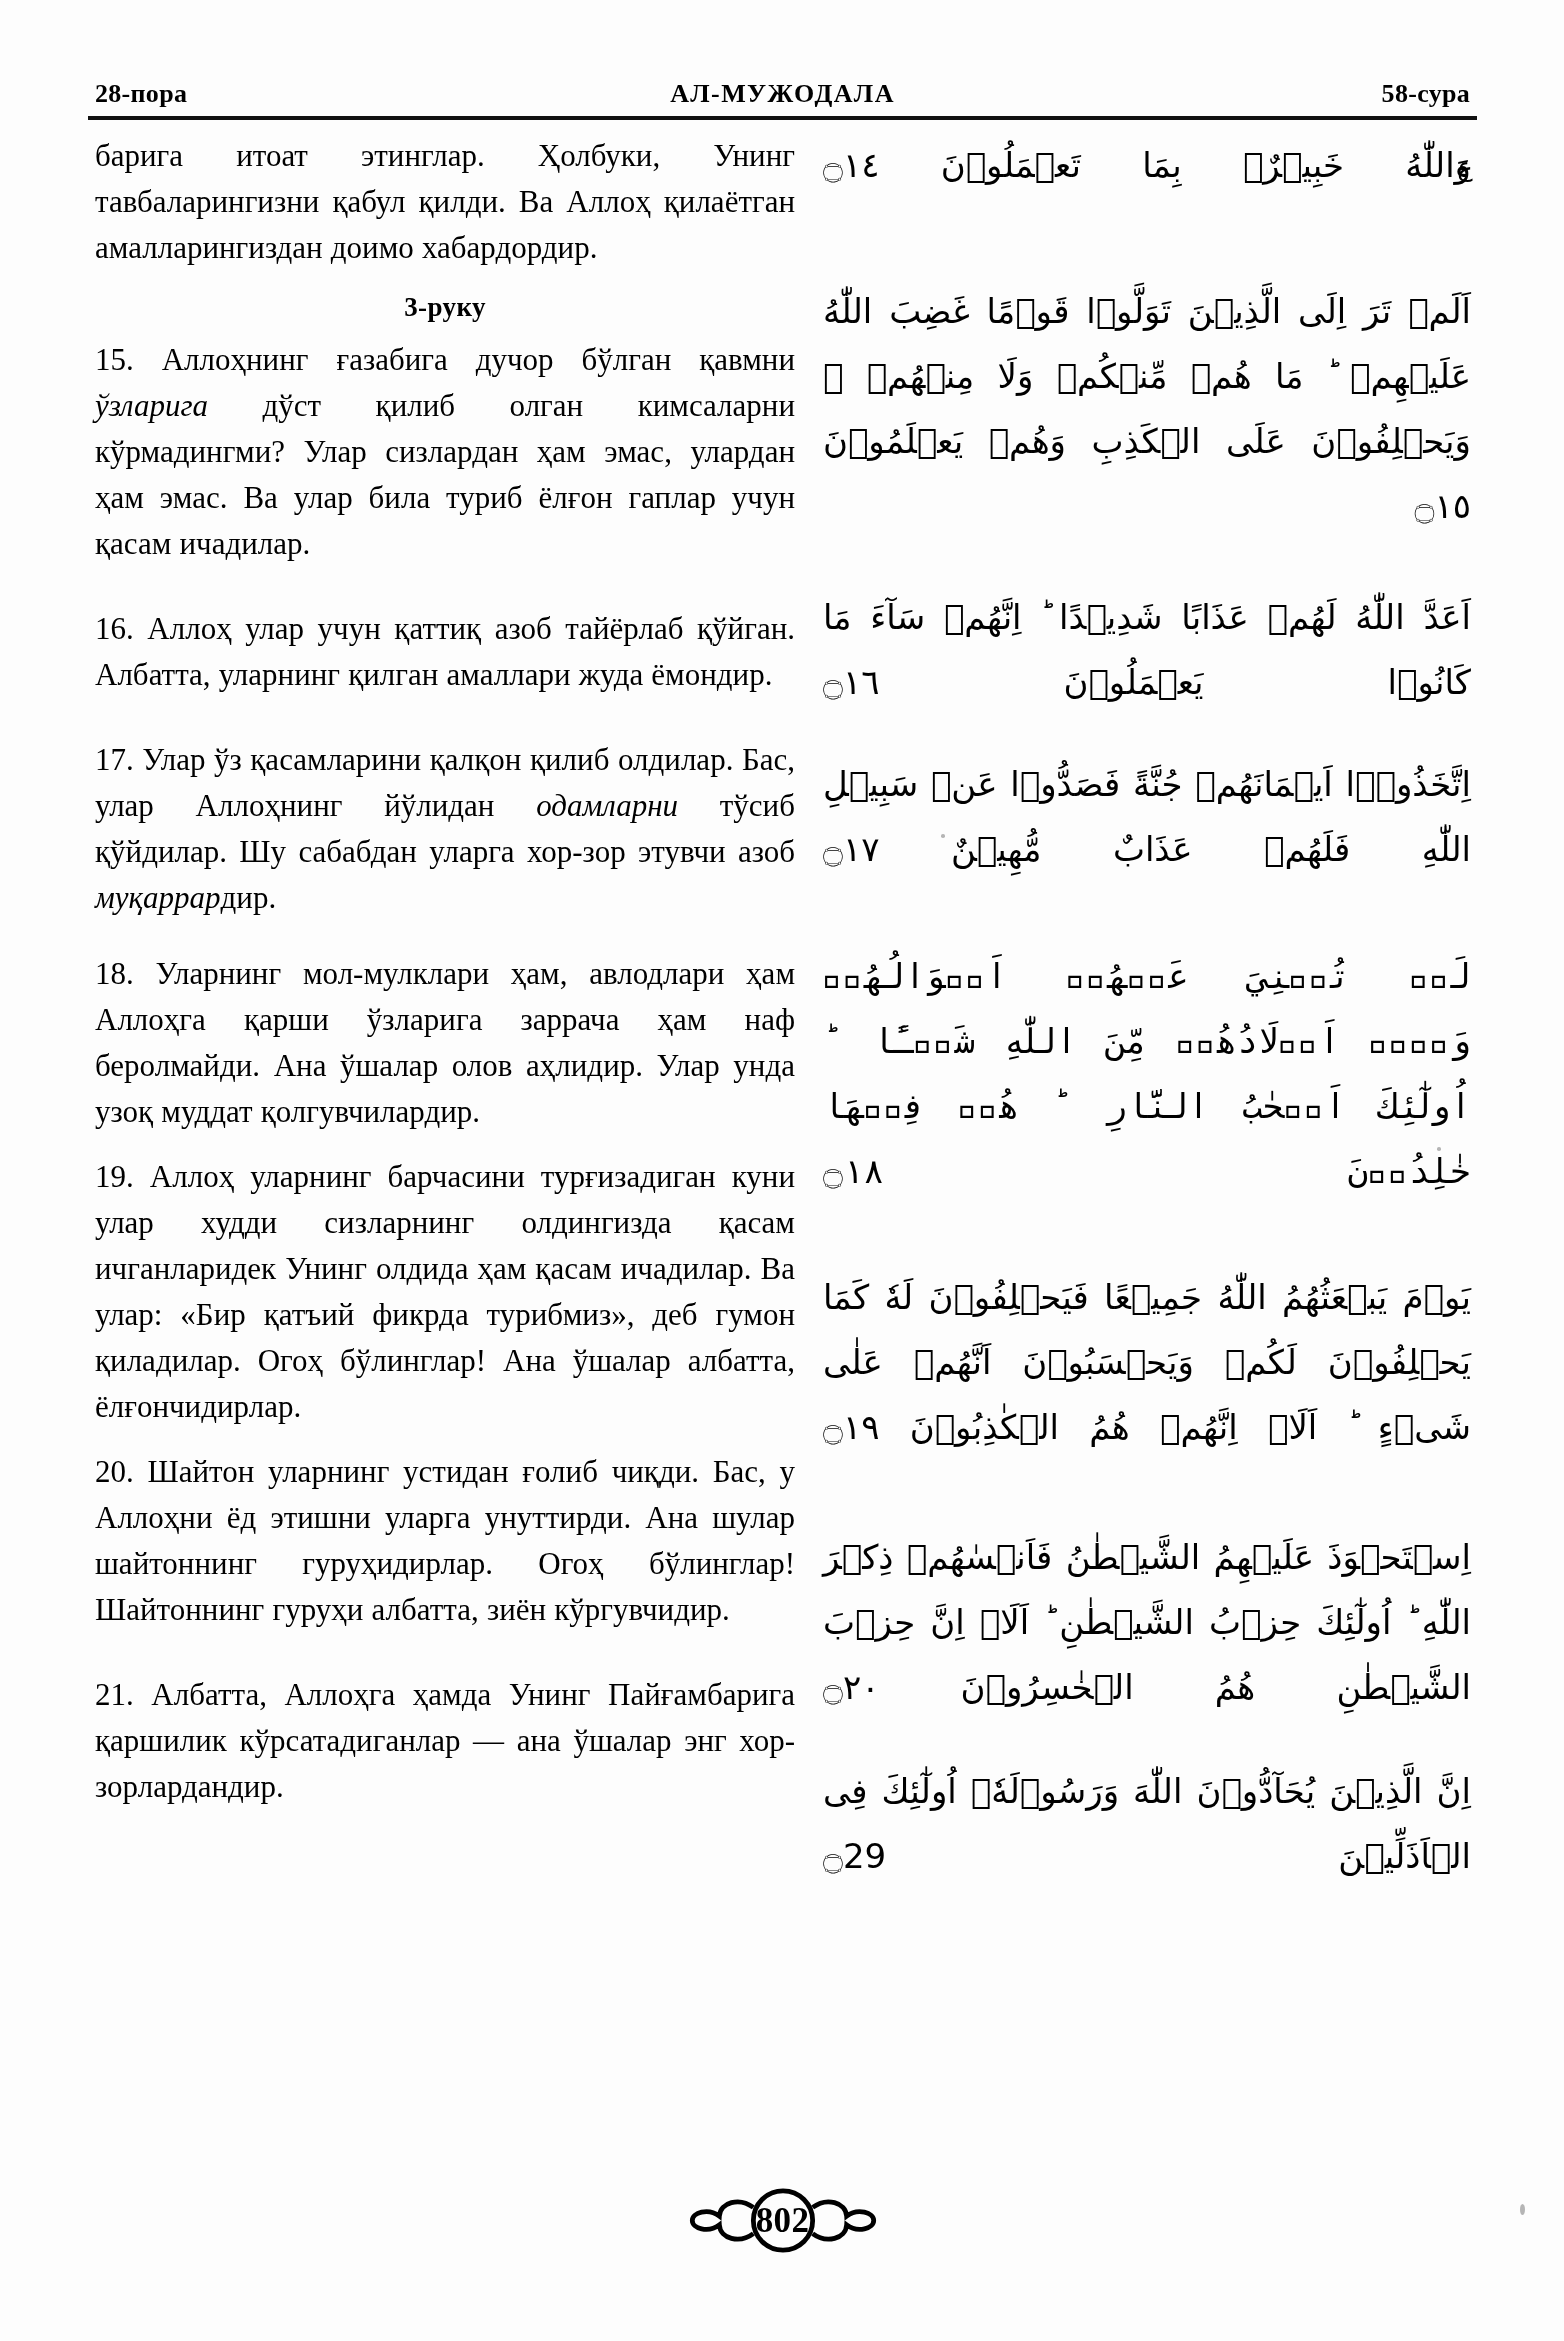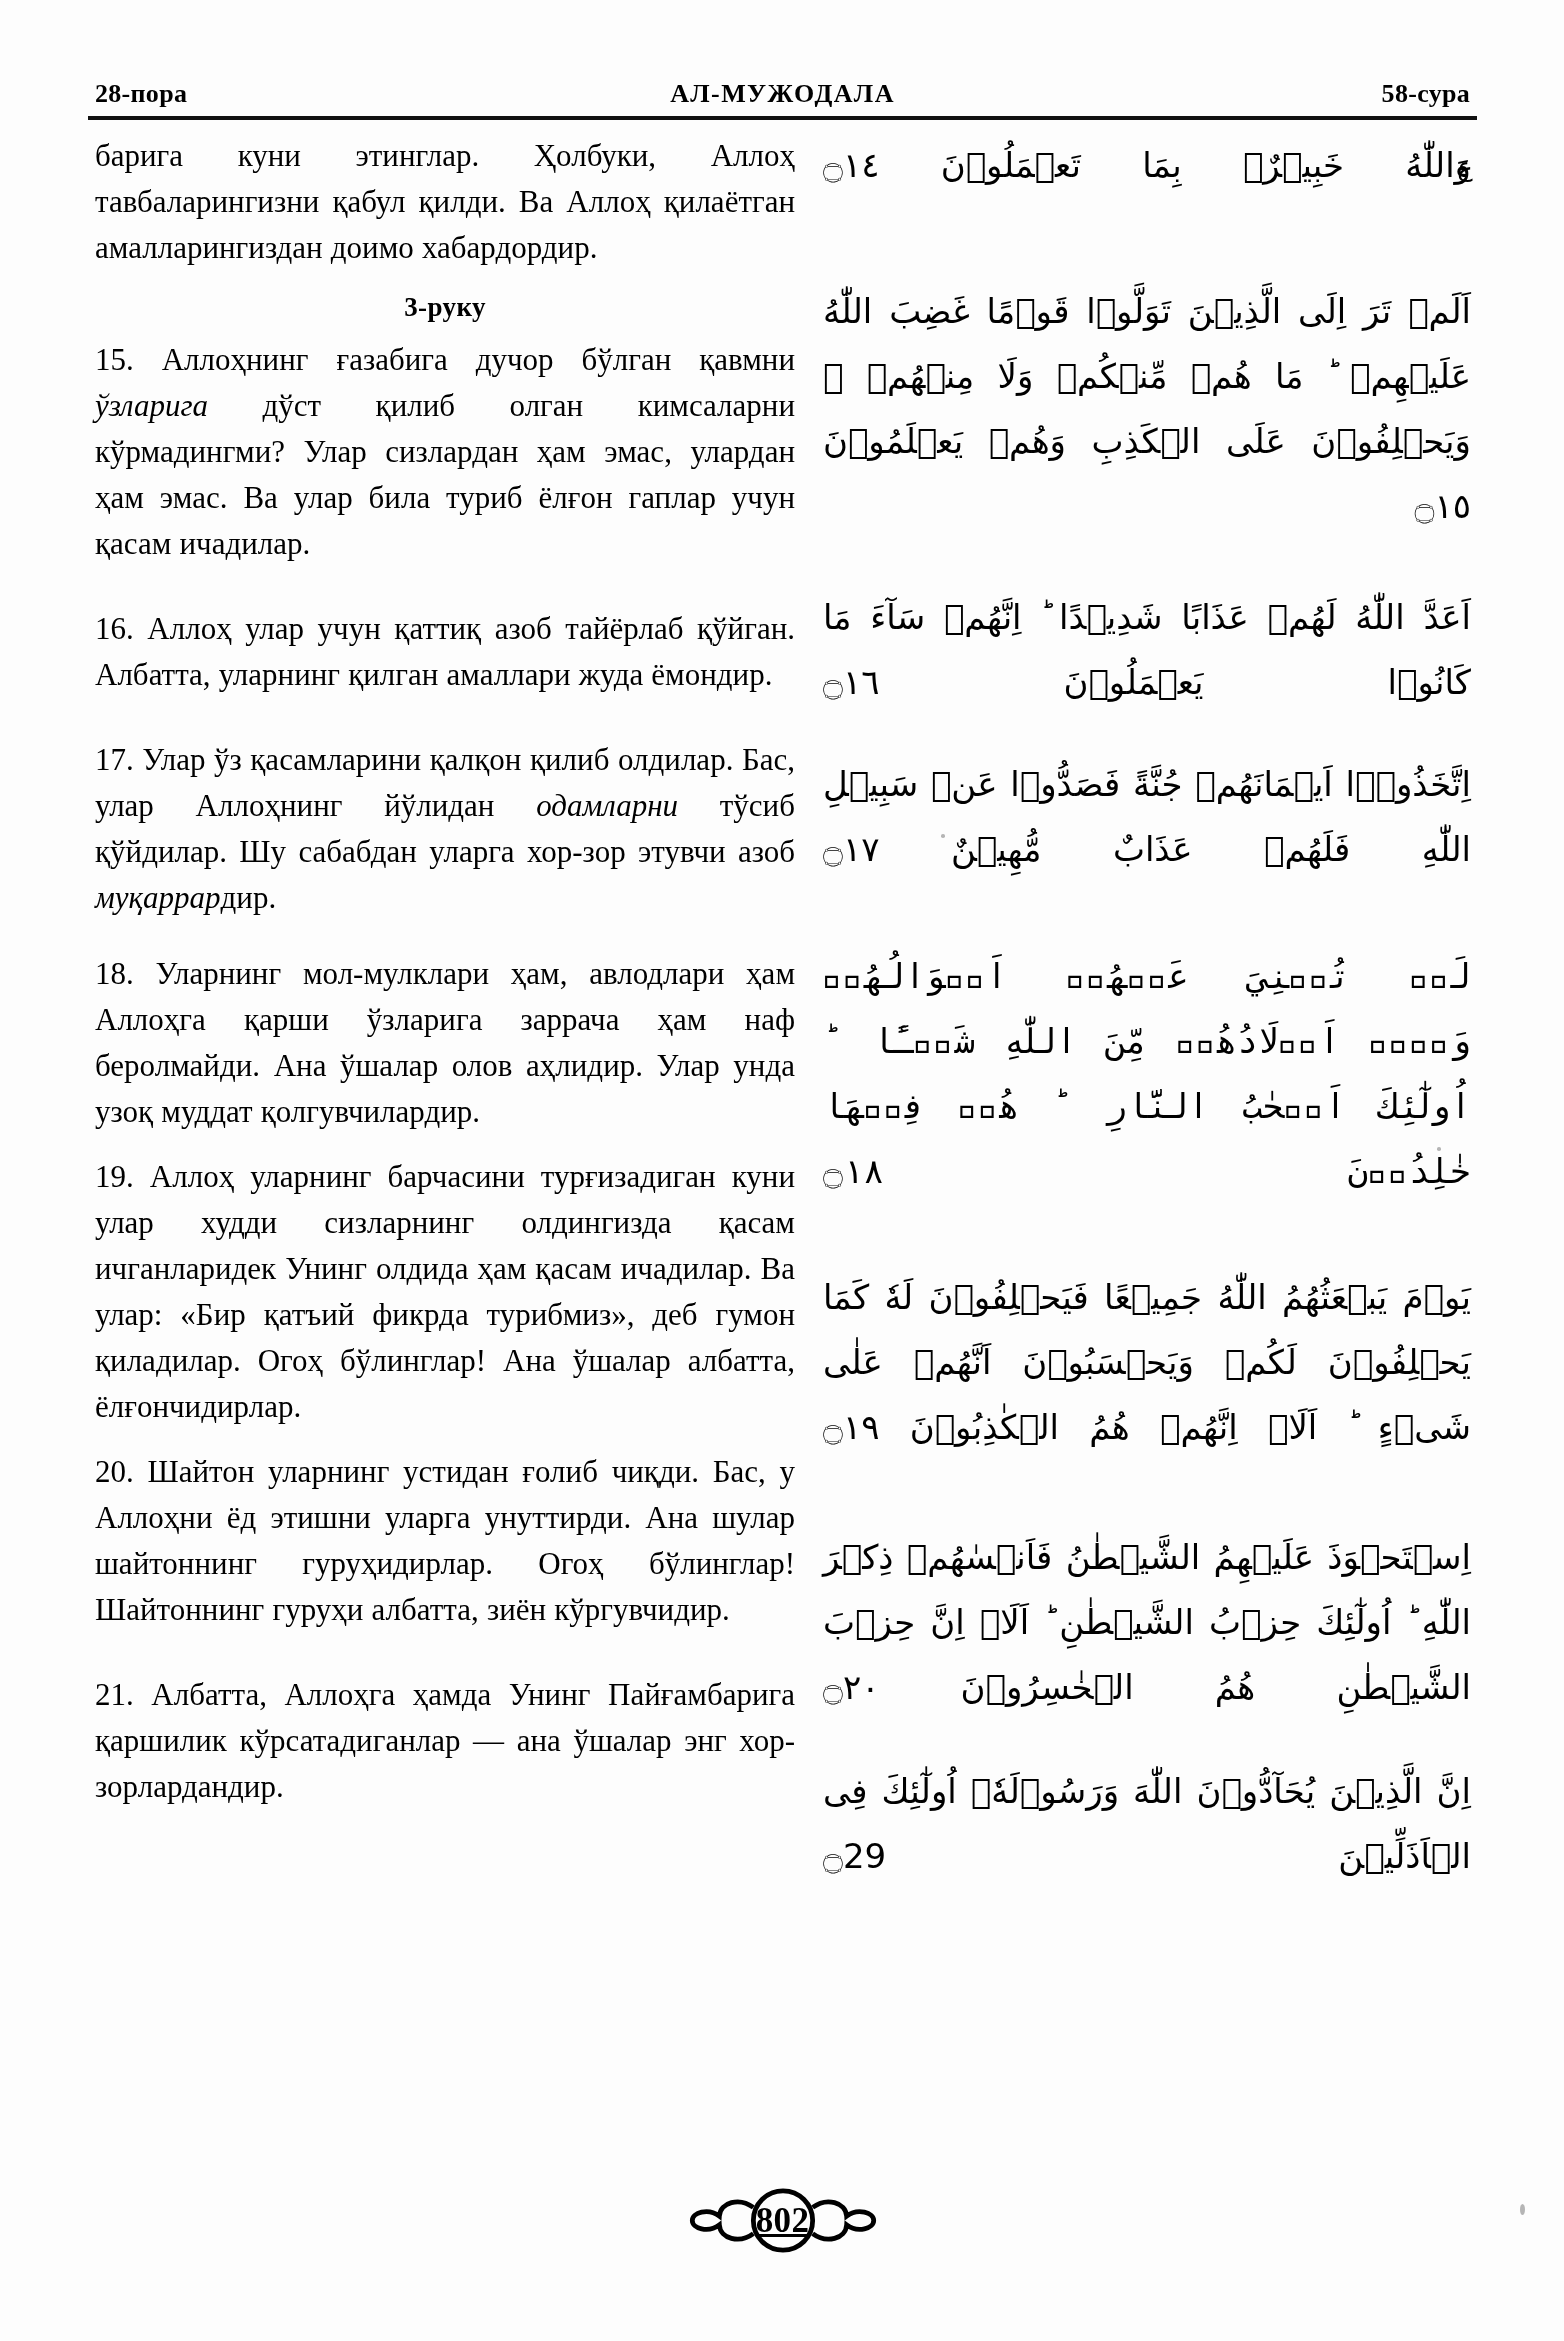--- a/index.html
+++ b/index.html
@@ -130,21 +130,20 @@
 
   
   .folio {
     position: absolute;
     left: 0; right: 0;
     bottom: 84px;
     height: 75px;
     display: flex;
     align-items: flex-end;
     justify-content: center;
-    text-decoration: underline;
   }
   .folio-wrap {
     position: relative;
     width: 228px;
     height: 75px;
     display: flex;
     align-items: center;
     justify-content: center;
   }
   .folio-num {
@@ -181,21 +180,21 @@
     <span class="rh-left">28-пора</span>
     <span class="rh-center">АЛ-МУЖОДАЛА</span>
     <span class="rh-right">58-сура</span>
   </div>
   <div class="head-rule"></div>
 
   <div class="columns">
 
     <div class="col-uz">
 
-      <p class="uz-para">барига куни этинглар. Ҳолбуки, Аллоҳ тавбаларингизни қабул қилди. Ва Аллоҳ қилаётган амалларингиздан доимо хабардордир.</p>
+      <p class="uz-para">барига итоат этинглар. Ҳолбуки, Унинг тавбаларингизни қабул қилди. Ва Аллоҳ қилаётган амалларингиздан доимо хабардордир.</p>
 
       <div class="ruku-head">3-руку</div>
 
       <p class="uz-para"><span>15. Аллоҳнинг ғазабига дучор бўлган қавмни </span><i>ўзларига</i><span> дўст қилиб олган кимсаларни кўрмадингми? Улар сизлардан ҳам эмас, улардан ҳам эмас. Ва улар била туриб ёлғон гаплар учун қасам ичадилар.</span></p>
 
       <p class="uz-para gap-lg">16. Аллоҳ улар учун қаттиқ азоб тайёрлаб қўйган. Албатта, уларнинг қилган амаллари жуда ёмондир.</p>
 
       <p class="uz-para gap-lg"><span>17. Улар ўз қасамларини қалқон қилиб олдилар. Бас, улар Аллоҳнинг йўлидан </span><i>одамларни</i><span> тўсиб қўйдилар. Шу сабабдан уларга хор-зор этувчи азоб </span><i>муқаррар</i><span>дир.</span></p>
 
       <p class="uz-para gap-md">18. Уларнинг мол-мулклари ҳам, авлодлари ҳам Аллоҳга қарши ўзларига заррача ҳам наф беролмайди. Ана ўшалар олов аҳлидир. Улар унда узоқ муддат қолгувчилардир.</p>

